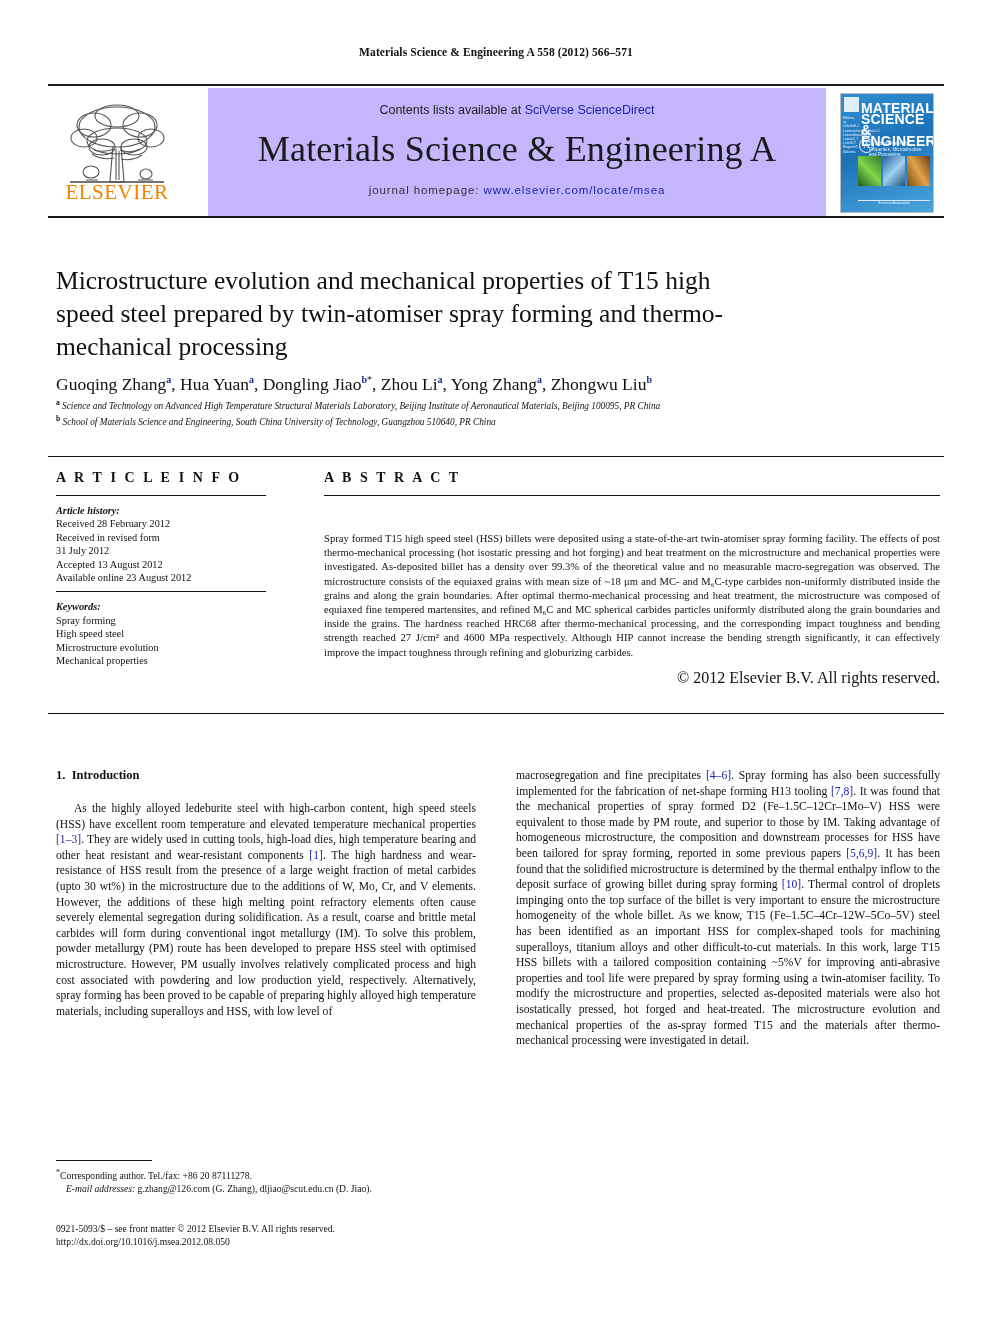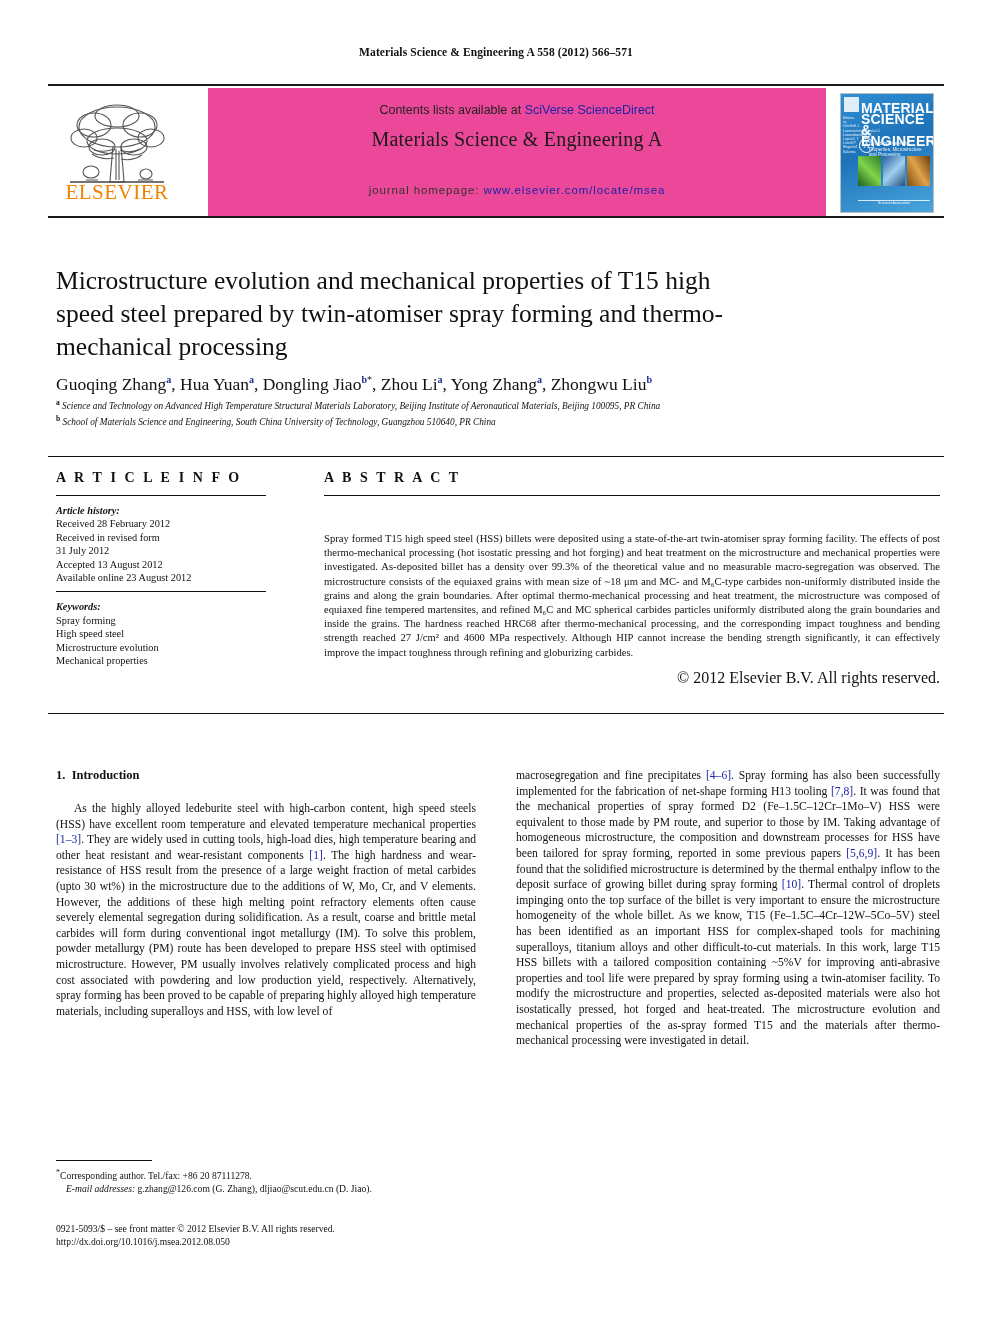--- a/index.html
+++ b/index.html
@@ -56,21 +56,21 @@
     align-items: stretch;
   }
   .logo-cell {
     width: 160px;
     flex: 0 0 160px;
     background: #ffffff;
     position: relative;
   }
   .center-cell {
     flex: 1 1 auto;
-    background: #ec4899;
+    background: #c4b5fd;
     position: relative;
     text-align: center;
   }
   .cover-cell {
     width: 118px;
     flex: 0 0 118px;
     background: #ffffff;
     position: relative;
   }
 
@@ -81,21 +81,21 @@
     font-family: "Liberation Sans", sans-serif;
     font-size: 12.5px;
     color: #222;
   }
   .contents-line .sd-link { color: #1c24a8; }
   .journal-title {
     position: absolute;
     top: 40px;
     left: 0; right: 0;
     font-family: "Liberation Serif", serif;
-    font-size: 20px;
+    font-size: 36px;
     color: #1a1a1a;
     letter-spacing: 0.2px;
   }
   .homepage-line {
     position: absolute;
     top: 96px;
     left: 0; right: 0;
     font-family: "Liberation Sans", sans-serif;
     font-size: 11.5px;
     letter-spacing: 0.9px;

